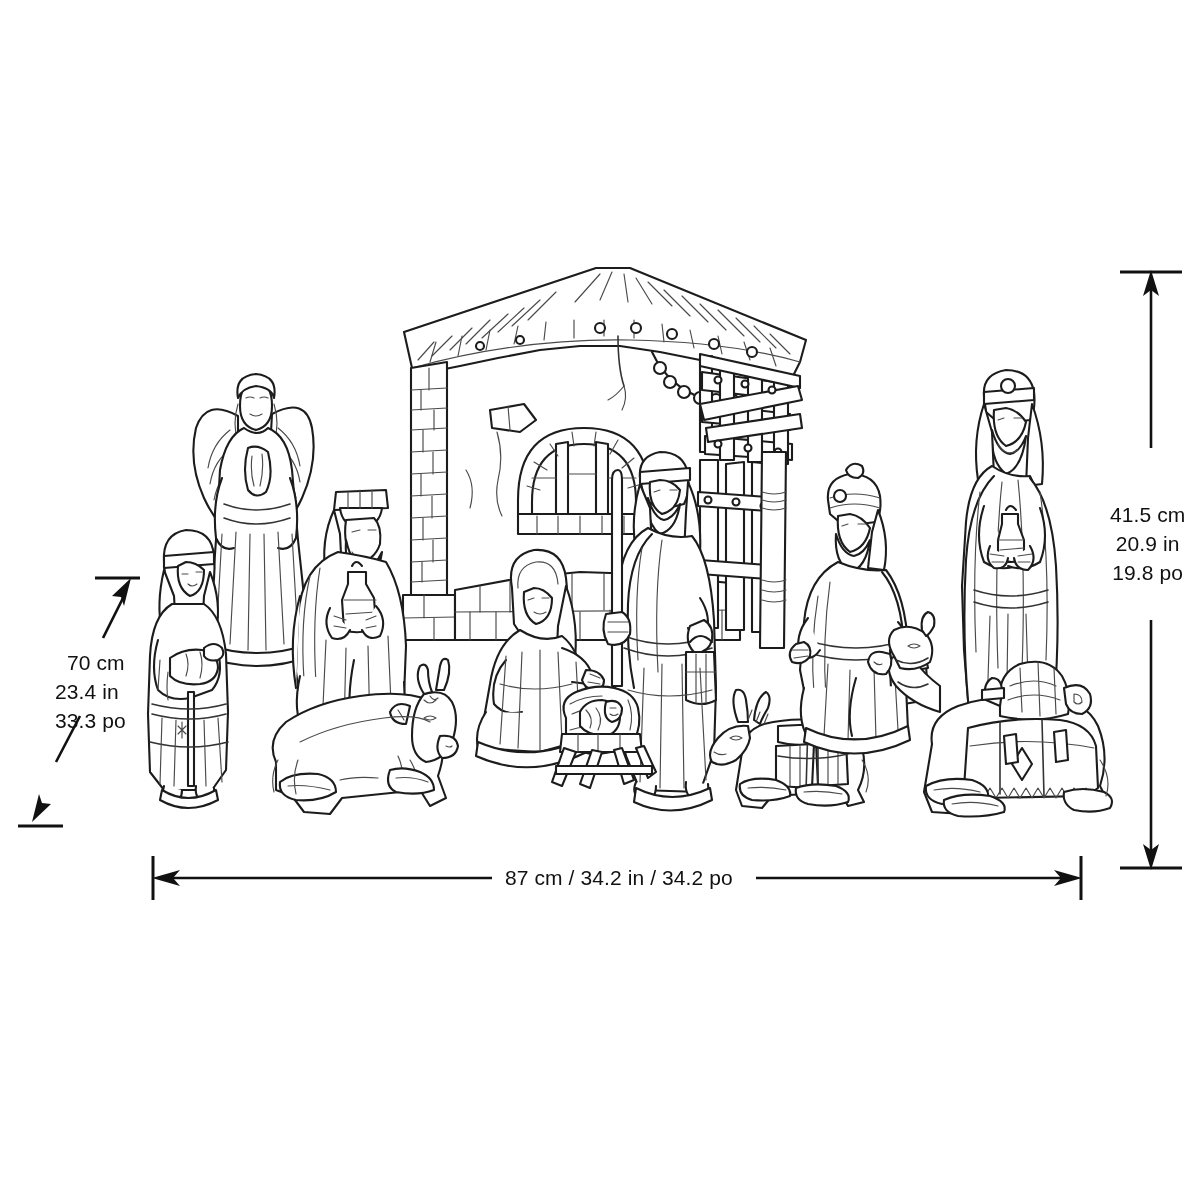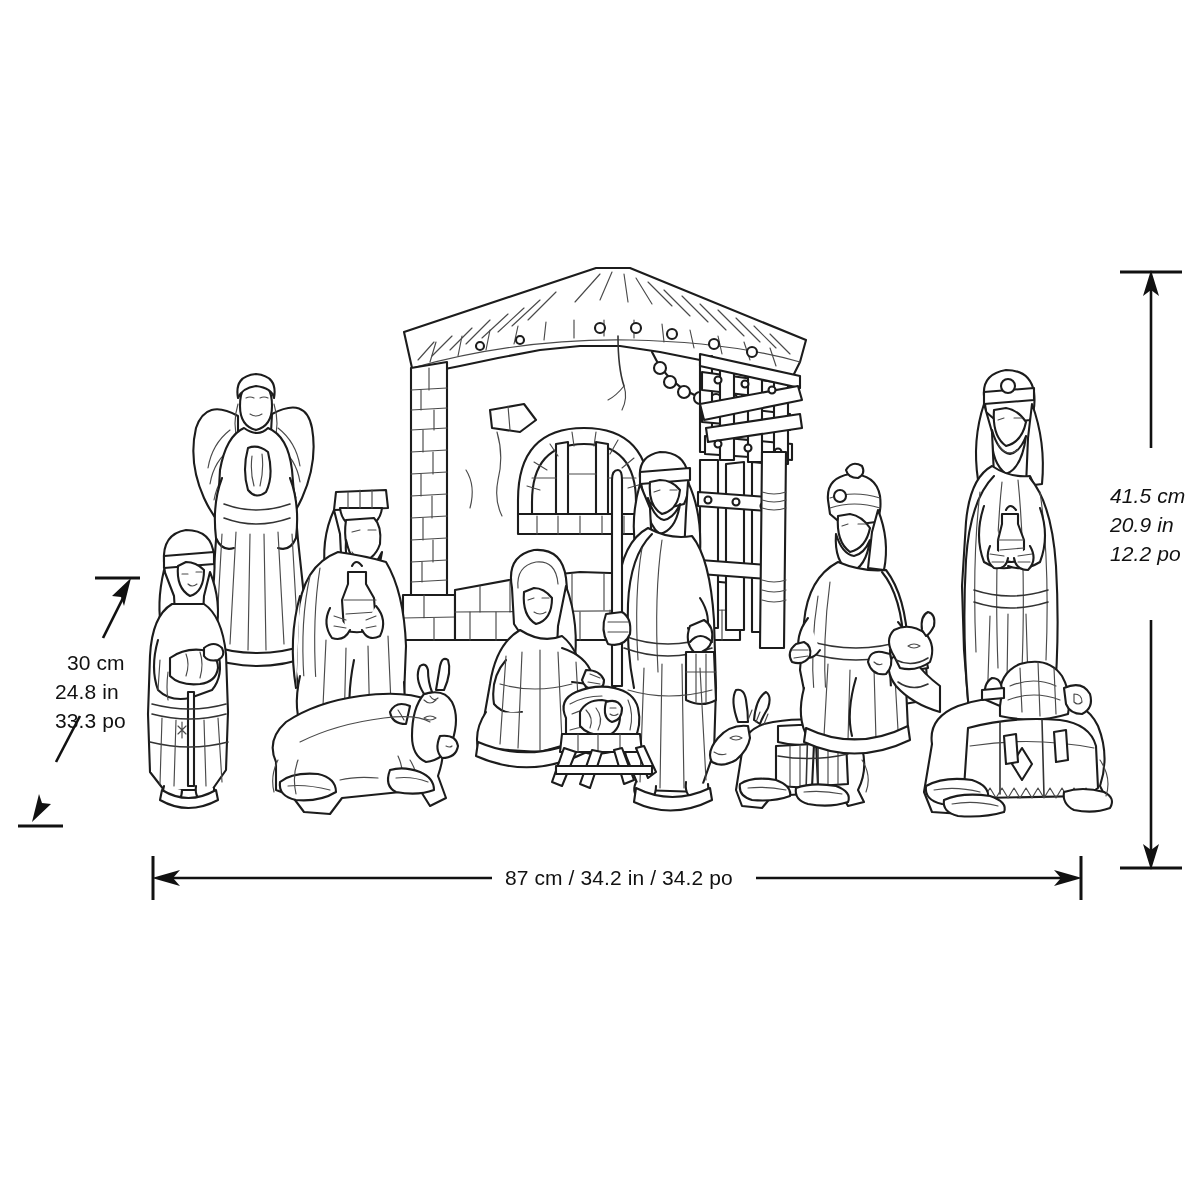--- a/index.html
+++ b/index.html
@@ -30,23 +30,22 @@
     font-family: "Liberation Sans", sans-serif;
     font-size: 21px;
     line-height: 29px;
     color: #111111;
     white-space: nowrap;
     letter-spacing: 0.1px;
   }
 
   .dim-right {
     left: 1110px;
-    top: 481px;
-    text-align: left;
-    font-style: italic;
+    top: 500px;
+    text-align: center;
   }
   .dim-left {
     left: 55px;
     top: 648px;
     text-align: left;
   }
   .dim-bottom {
     left: 505px;
     top: 863px;
     font-size: 21px;
@@ -606,24 +605,24 @@
       <line class="dim-line" x1="170" y1="878" x2="492" y2="878"></line>
       <polygon class="dim-head" points="152,878 180,870 173,878 180,886"></polygon>
       <line class="dim-line" x1="756" y1="878" x2="1064" y2="878"></line>
       <polygon class="dim-head" points="1082,878 1054,870 1061,878 1054,886"></polygon>
     </g>
   </svg>
 
   <div class="dim-text dim-right">
     <div class="line-1">41.5 cm</div>
     <div class="line-2">20.9 in</div>
-    <div class="line-3">12.2 po</div>
+    <div class="line-3">19.8 po</div>
   </div>
 
   <div class="dim-text dim-left">
-    <div class="line-1">30 cm</div>
-    <div class="line-2">24.8 in</div>
+    <div class="line-1">70 cm</div>
+    <div class="line-2">23.4 in</div>
     <div class="line-3">33.3 po</div>
   </div>
 
   <div class="dim-text dim-bottom">87 cm / 34.2 in / 34.2 po</div>
 
 </div>
 
 </body></html>

